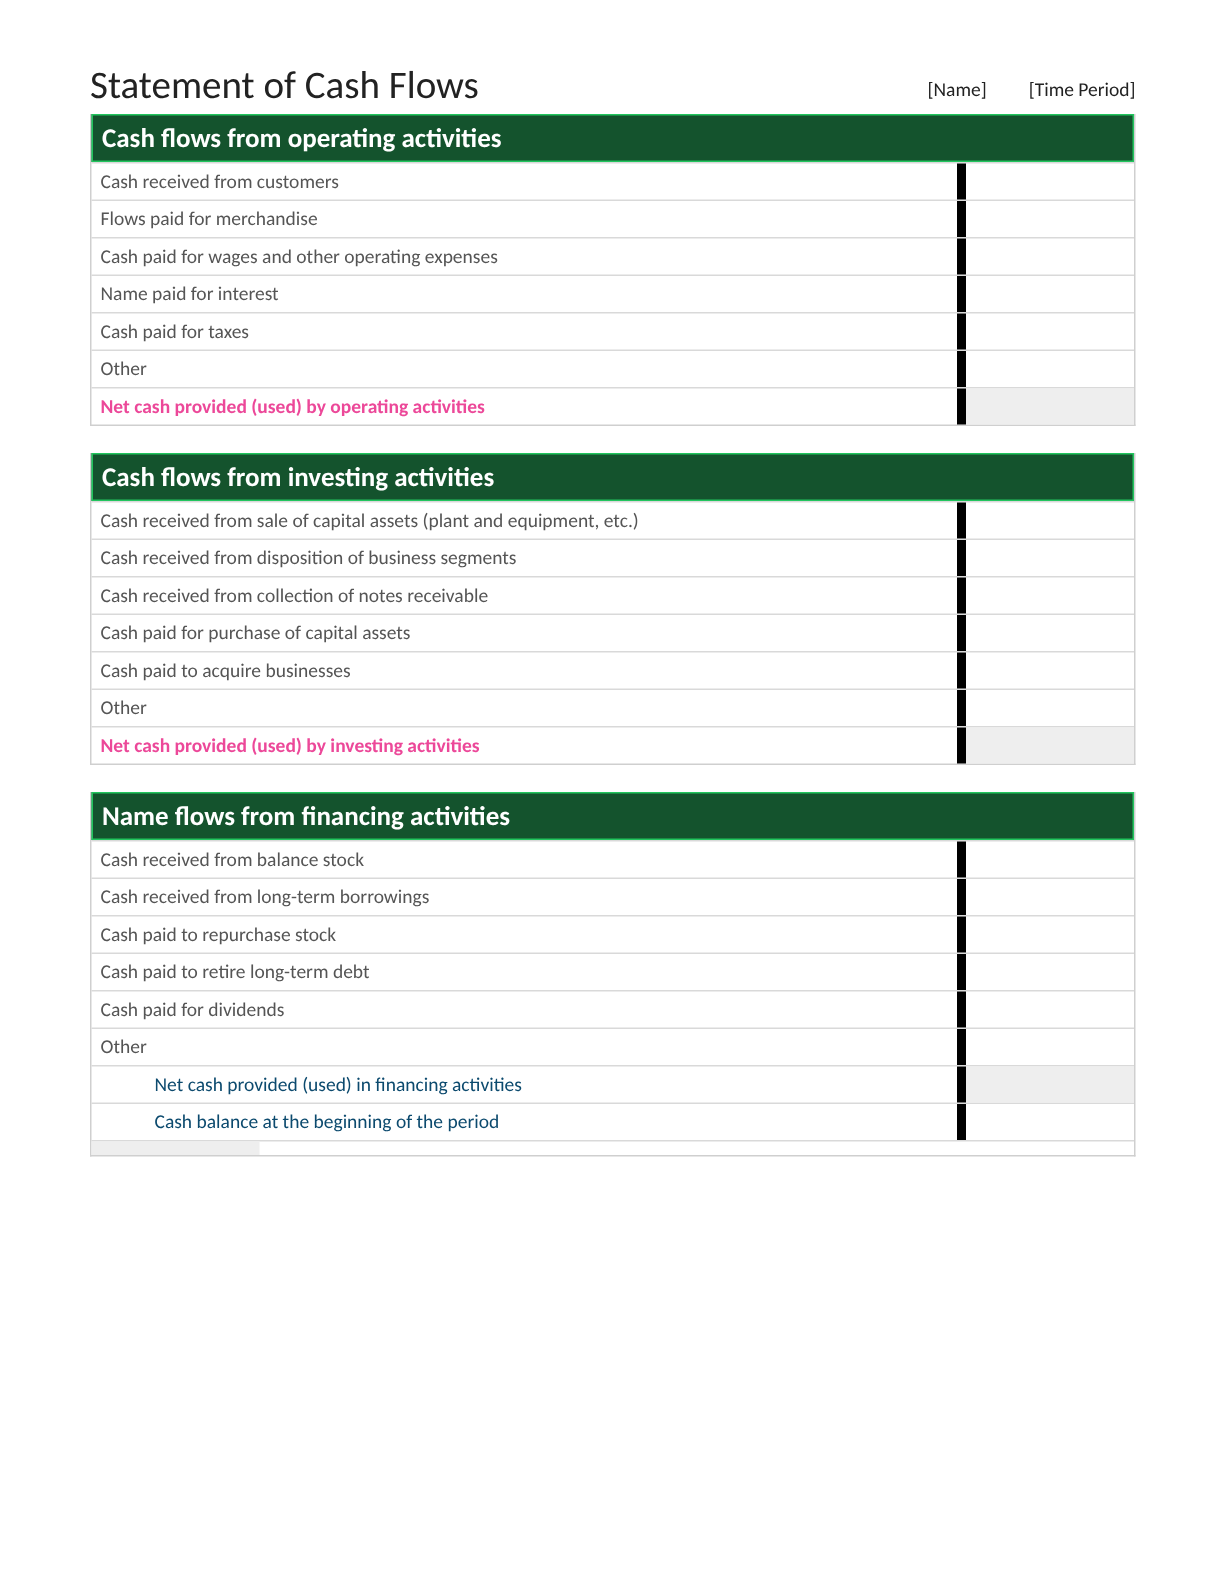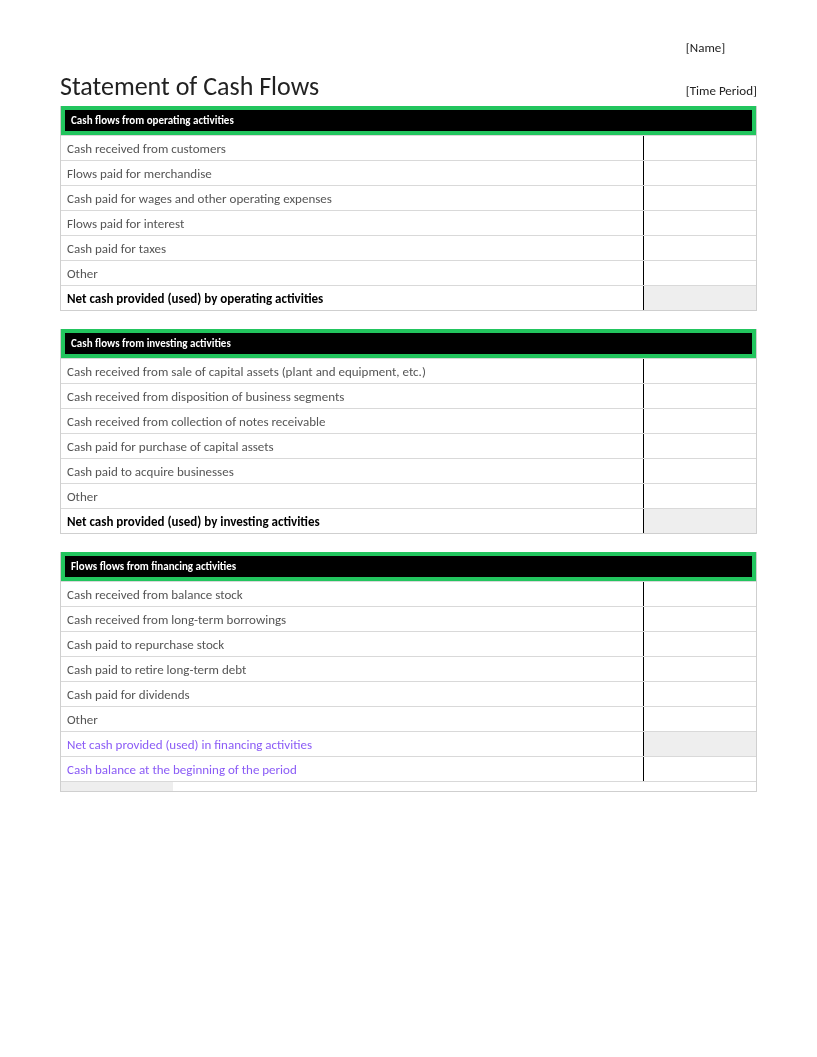--- a/index.html
+++ b/index.html
@@ -21,59 +21,59 @@
     font-weight: 400;
     color: #222;
     margin: 0;
   }
   .meta {
     display: flex;
     gap: 28px;
     font-size: 13px;
     color: #222;
     padding-bottom: 4px;
-    flex-direction: column;
   }
   .section {
     margin-bottom: 18px;
     border: 1px solid #cfcfcf;
     border-top: none;
   }
   .section-header {
-    background: #000000;
+    background: #14532d;
     color: #fff;
     font-weight: bold;
-    font-size: 11px;
+    font-size: 18px;
     padding: 4px 6px;
-    border: 4px solid #22c55e;
+    border: 1px solid #22c55e;
   }
   .row {
     display: flex;
     border-top: 1px solid #d9d9d9;
   }
   .row:first-of-type { border-top: none; }
   .cell-label {
     flex: 1;
     padding: 5px 6px 4px 6px;
     font-size: 13px;
     color: #555;
-    border-right: 1px solid #000000;
+    border-right: 6px solid #000000;
   }
   .cell-value {
     width: 112px;
     padding: 5px 6px 4px 6px;
     font-size: 13px;
   }
   .row.total .cell-label,
   .row.bold .cell-label {
     font-weight: bold;
-    color: #000000;
+    color: #ec4899;
   }
   .row.subtotal .cell-label {
-    color: #8b5cf6;
+    color: #0c4a6e;
+    margin-left: 36px;
   }
   .row.shaded .cell-value,
   .row.total .cell-value,
   .row.subtotal .cell-value {
     background: #eeeeee;
   }
 </style>
 </head>
 <body>
 
@@ -94,21 +94,21 @@
       </div>
       <div class="row">
         <div class="cell-label">Flows paid for merchandise</div>
         <div class="cell-value"></div>
       </div>
       <div class="row">
         <div class="cell-label">Cash paid for wages and other operating expenses</div>
         <div class="cell-value"></div>
       </div>
       <div class="row">
-        <div class="cell-label">Flows paid for interest</div>
+        <div class="cell-label">Name paid for interest</div>
         <div class="cell-value"></div>
       </div>
       <div class="row">
         <div class="cell-label">Cash paid for taxes</div>
         <div class="cell-value"></div>
       </div>
       <div class="row">
         <div class="cell-label">Other</div>
         <div class="cell-value"></div>
       </div>
@@ -142,21 +142,21 @@
       <div class="row">
         <div class="cell-label">Other</div>
         <div class="cell-value"></div>
       </div>
       <div class="row total bold shaded">
         <div class="cell-label">Net cash provided (used) by investing activities</div>
         <div class="cell-value"></div>
       </div>
     </div>
     <div class="section">
-      <div class="section-header">Flows flows from financing activities</div>
+      <div class="section-header">Name flows from financing activities</div>
       <div class="row">
         <div class="cell-label">Cash received from balance stock</div>
         <div class="cell-value"></div>
       </div>
       <div class="row">
         <div class="cell-label">Cash received from long-term borrowings</div>
         <div class="cell-value"></div>
       </div>
       <div class="row">
         <div class="cell-label">Cash paid to repurchase stock</div>

